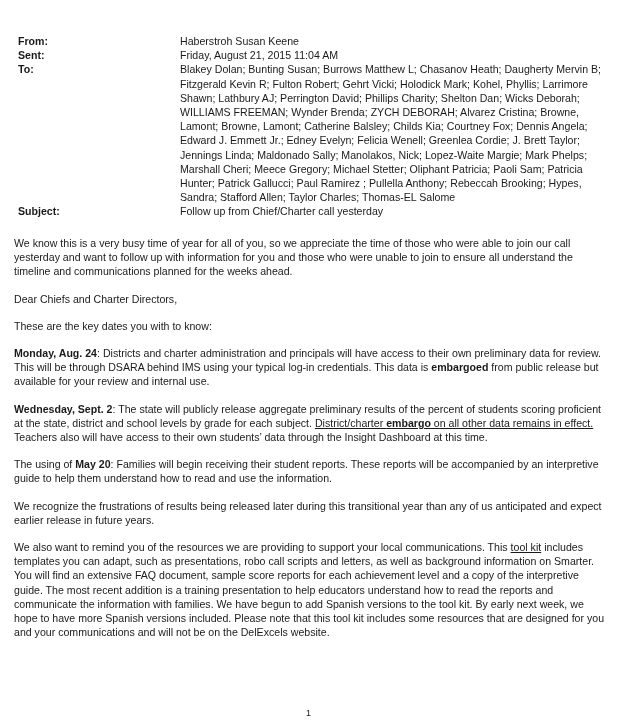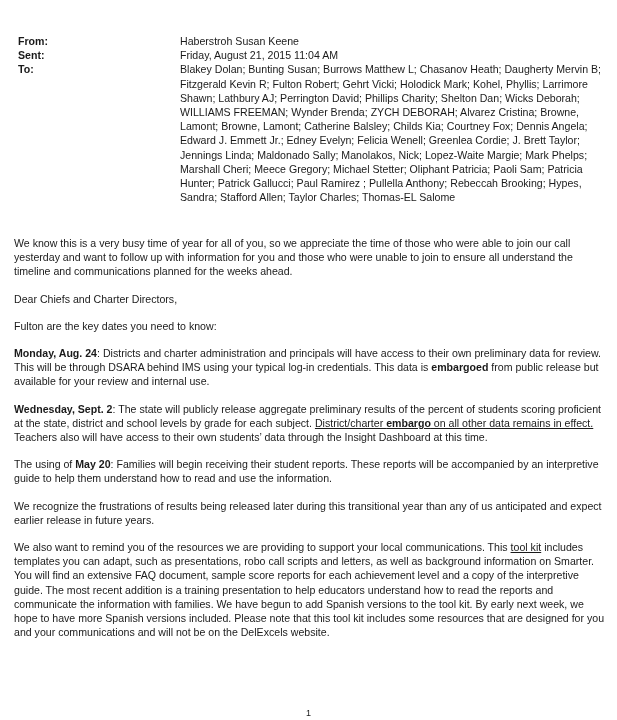--- a/index.html
+++ b/index.html
@@ -26,26 +26,30 @@
   <div class="hrow">
     <div class="hlabel">Sent:</div>
     <div class="hval">Friday, August 21, 2015 11:04 AM</div>
   </div>
   <div class="hrow">
     <div class="hlabel">To:</div>
     <div class="hval">Blakey Dolan; Bunting Susan; Burrows Matthew L; Chasanov Heath; Daugherty Mervin B; Fitzgerald Kevin R; Fulton Robert; Gehrt Vicki; Holodick Mark; Kohel, Phyllis; Larrimore Shawn; Lathbury AJ; Perrington David; Phillips Charity; Shelton Dan; Wicks Deborah; WILLIAMS FREEMAN; Wynder Brenda; ZYCH DEBORAH; Alvarez Cristina; Browne, Lamont; Browne, Lamont; Catherine Balsley; Childs Kia; Courtney Fox; Dennis Angela; Edward J. Emmett Jr.; Edney Evelyn; Felicia Wenell; Greenlea Cordie; J. Brett Taylor; Jennings Linda; Maldonado Sally; Manolakos, Nick; Lopez-Waite Margie; Mark Phelps; Marshall Cheri; Meece Gregory; Michael Stetter; Oliphant Patricia; Paoli Sam; Patricia Hunter; Patrick Gallucci; Paul Ramirez ; Pullella Anthony; Rebeccah Brooking; Hypes, Sandra; Stafford Allen; Taylor Charles; Thomas-EL Salome</div>
   </div>
   <div class="hrow">
   </div>
+  <div class="hrow">
+    <div class="hlabel">Subject:</div>
+    <div class="hval">Follow up from Chief/Charter call yesterday</div>
+  </div>
 </div>
 
 <div class="body">
   <p class="p">We know this is a very busy time of year for all of you, so we appreciate the time of those who were able to join our call yesterday and want to follow up with information for you and those who were unable to join to ensure all understand the timeline and communications planned for the weeks ahead.</p>
   <p class="p">Dear Chiefs and Charter Directors,</p>
-  <p class="p">Fulton are the key dates you need to know:</p>
+  <p class="p">These are the key dates you with to know:</p>
 
   <p class="p"><b>Monday, Aug. 24</b><span>: Districts and charter administration and principals will have access to their own preliminary data for review. This will be through DSARA behind IMS using your typical log-in credentials. This data is </span><b>embargoed</b><span> from public release but available for your review and internal use.</span></p>
 
   <p class="p"><b>Wednesday, Sept. 2</b><span>: The state will publicly release aggregate preliminary results of the percent of students scoring proficient at the state, district and school levels by grade for each subject. </span><u><span>District/charter </span><b>embargo</b><span> on all other data remains in effect.</span></u><span> Teachers also will have access to their own students’ data through the Insight Dashboard at this time.</span></p>
 
 
   <p class="p"><span>The using of </span><b>May 20</b><span>: Families will begin receiving their student reports. These reports will be accompanied by an interpretive guide to help them understand how to read and use the information.</span></p>
 
   <p class="p">We recognize the frustrations of results being released later during this transitional year than any of us anticipated and expect earlier release in future years.</p>
 

